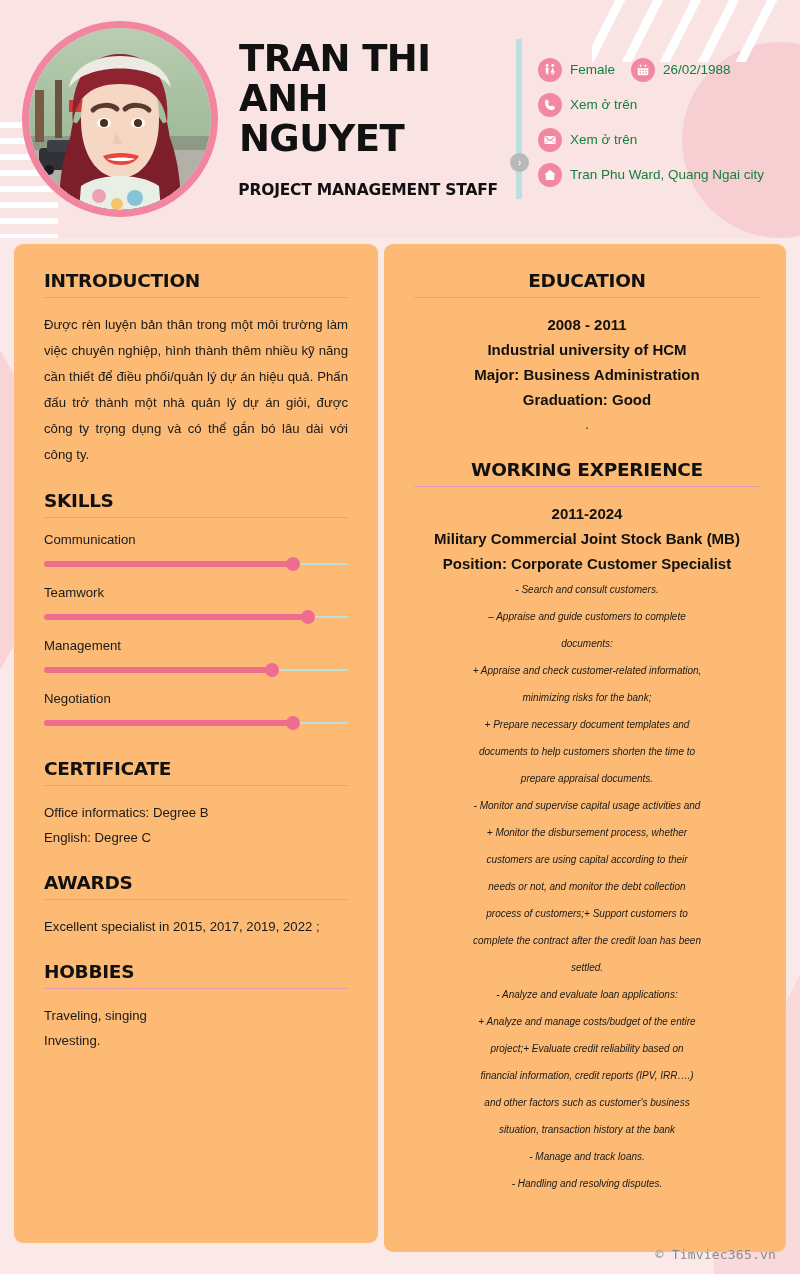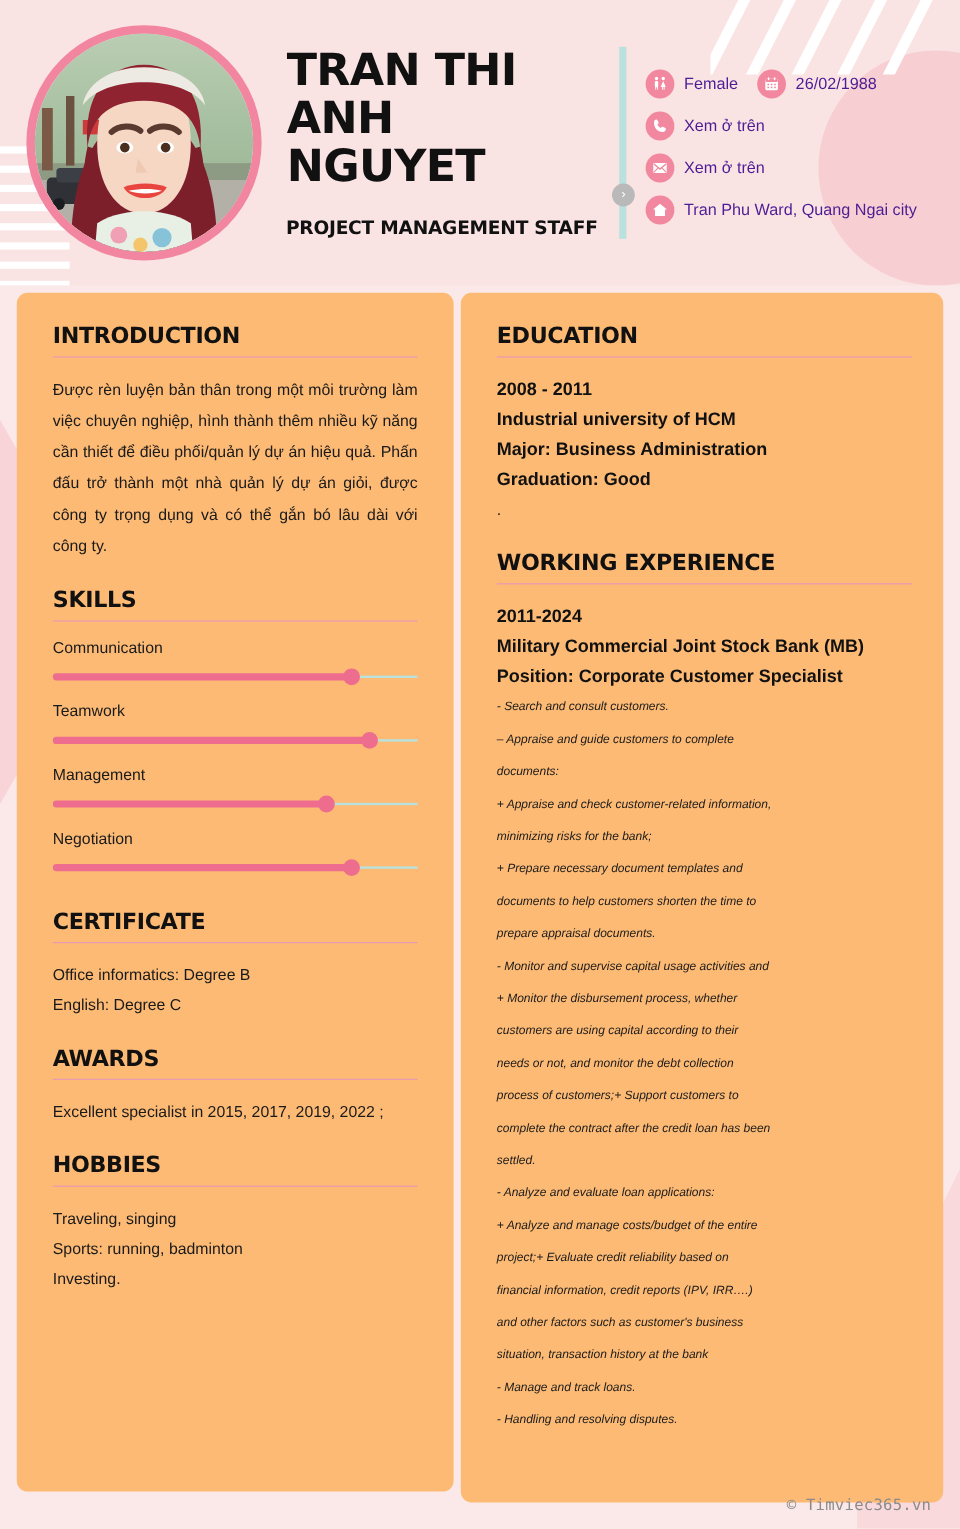--- a/index.html
+++ b/index.html
@@ -174,21 +174,21 @@
     background: #f2889f;
     display: flex;
     align-items: center;
     justify-content: center;
     flex: 0 0 auto;
     margin-right: 8px;
   }
   .cicon svg { display: block; }
   .ctext {
     font-size: 13.5px;
-    color: #4c1d95;
+    color: #15803d;
     white-space: nowrap;
   }
 
   
   .cards {
     position: absolute;
     left: 0; top: 244px;
     width: 800px;
   }
   .card {
@@ -202,20 +202,21 @@
     width: 364px;
     height: 999px;
     padding: 26px 30px 0 30px;
   }
   .card-right {
     left: 384px;
     top: 0;
     width: 402px;
     height: 1008px;
     padding: 26px 26px 0 30px;
+    text-align: center;
   }
 
   h2.sec {
     font-family: "DejaVu Sans", sans-serif;
     font-weight: 700;
     font-size: 18.5px;
     letter-spacing: -0.3px;
     color: #111;
     padding-bottom: 6px;
   }
@@ -522,21 +523,20 @@
     <div id="awards-list">
         <div class="line">Excellent specialist in 2015, 2017, 2019, 2022 ;</div>
       </div>
 
     <div class="sec-gap"></div>
 
     <h2 class="sec">HOBBIES</h2>
     <div class="rule"></div>
     <div id="hobbies-list">
         <div class="line">Traveling, singing</div>
-        <div class="line">Sports: running, badminton</div>
         <div class="line">Investing.</div>
       </div>
   </div>
 
   <div class="card card-right">
 
     <h2 class="sec">EDUCATION</h2>
     <div class="rule"></div>
     <div id="education-list">
         <div class="line-b">2008 - 2011</div>

